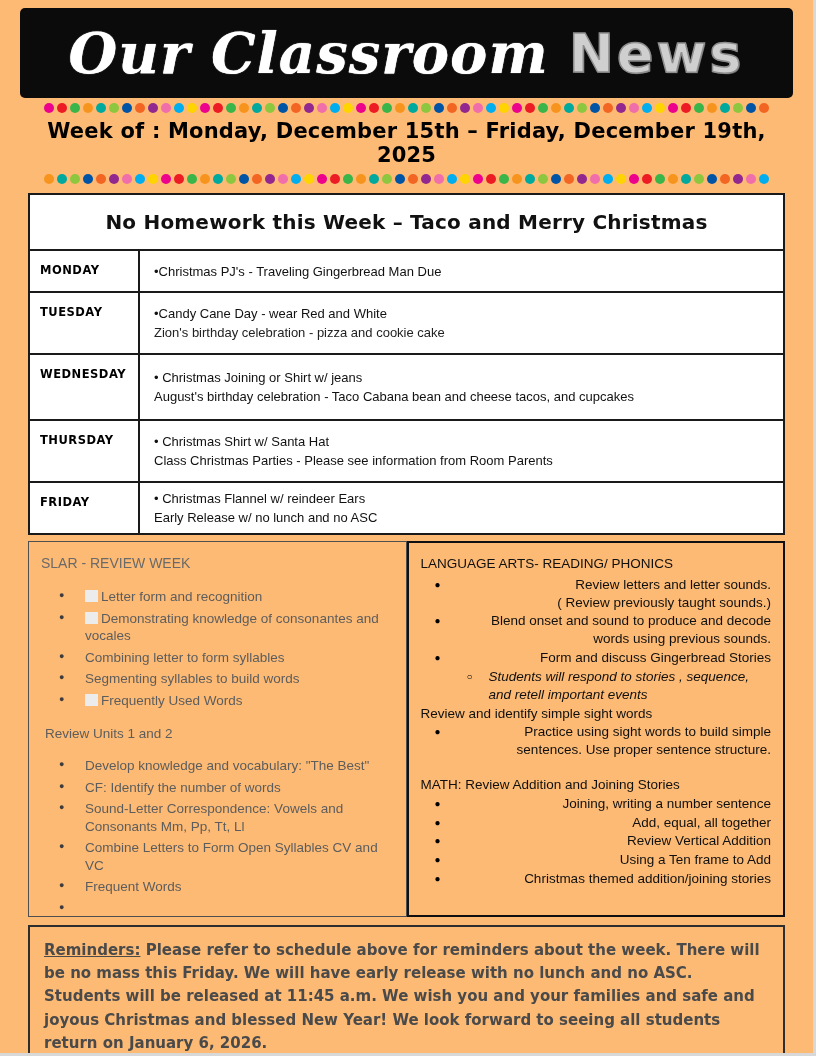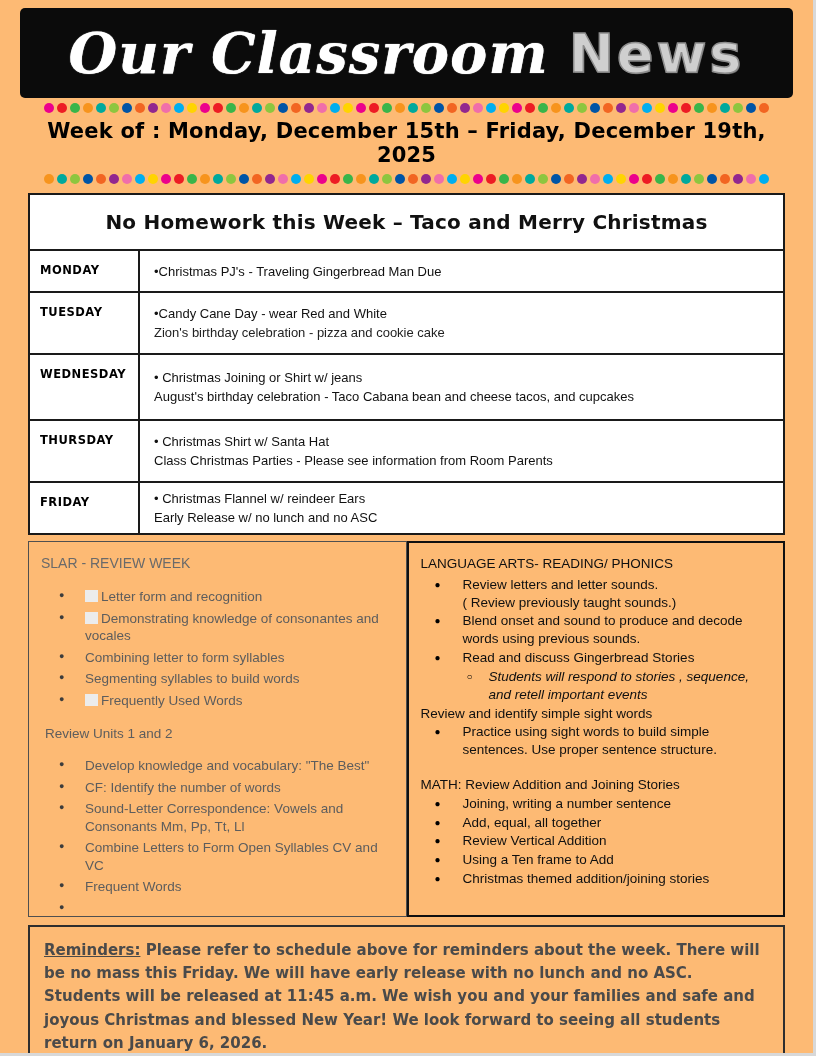--- a/index.html
+++ b/index.html
@@ -50,21 +50,21 @@
   .la-box   { border:2.5px solid #101010; padding:10px 12px; color:#101010; min-height:342px;
               font-size:13.5px; line-height:1.32; }
   .slar-title { font-size:14px; color:#6a6a6a; margin-bottom:16px; }
   .slar-list { list-style:none; margin:8px 0; }
   .slar-list li { position:relative; padding-left:44px; margin:4px 0; }
   .slar-list li::before { content:"\25CF"; position:absolute; left:18px; top:2px; font-size:9px; color:#3c3c3c; }
   .gap { display:inline-block; width:13px; height:12px; background:#ececec; margin-right:3px; vertical-align:-1px; }
   .slar-subtitle { margin:16px 0 14px 4px; }
 
   .la-title { margin:2px 0 3px 0; }
-  .la-list { list-style:none; }
+  .la-list { list-style:none;text-align:right; }
   .la-list li { position:relative; padding-left:42px; margin:1px 0; }
   .la-list li::before { content:"\25CF"; position:absolute; left:14px; top:2px; font-size:10px; color:#000; }
   .la-sub { position:relative; padding-left:68px; font-style:italic; margin:1px 0; }
   .la-sub::before { content:"\25CB"; position:absolute; left:46px; top:2px; font-size:10px; color:#000; }
   .la-mid { margin:1px 0 1px 0; }
   .math-title { margin:17px 0 1px 0; }
   .block-line { display:block; }
 
   
   .reminders { margin:8px 8px 0 8px; border:2px solid #2e2e2e; padding:12px 14px; height:168px; }
@@ -268,21 +268,21 @@
     </div>
 
     <div class="la-box">
       <div class="la-title">LANGUAGE ARTS- READING/ PHONICS</div>
       <ul class="la-list">
         <li>
           <span class="block-line">Review letters and letter sounds.</span>
           <span class="block-line">( Review previously taught sounds.)</span>
         </li>
         <li><span>Blend onset and sound to produce and decode words using previous sounds.</span></li>
-        <li><span>Read and discuss Gingerbread Stories</span></li>
+        <li><span>Form and discuss Gingerbread Stories</span></li>
       </ul>
       <div class="la-sub">Students will respond to stories , sequence, and retell important events</div>
       <div class="la-mid">Review and  identify simple sight words</div>
       <ul class="la-list">
         <li><span>Practice using sight words to build simple sentences.  Use proper sentence structure.</span></li>
       </ul>
 
       <div class="math-title">MATH:  Review Addition and Joining Stories</div>
       <ul class="la-list">
         <li><span>Joining, writing a number sentence</span></li>

